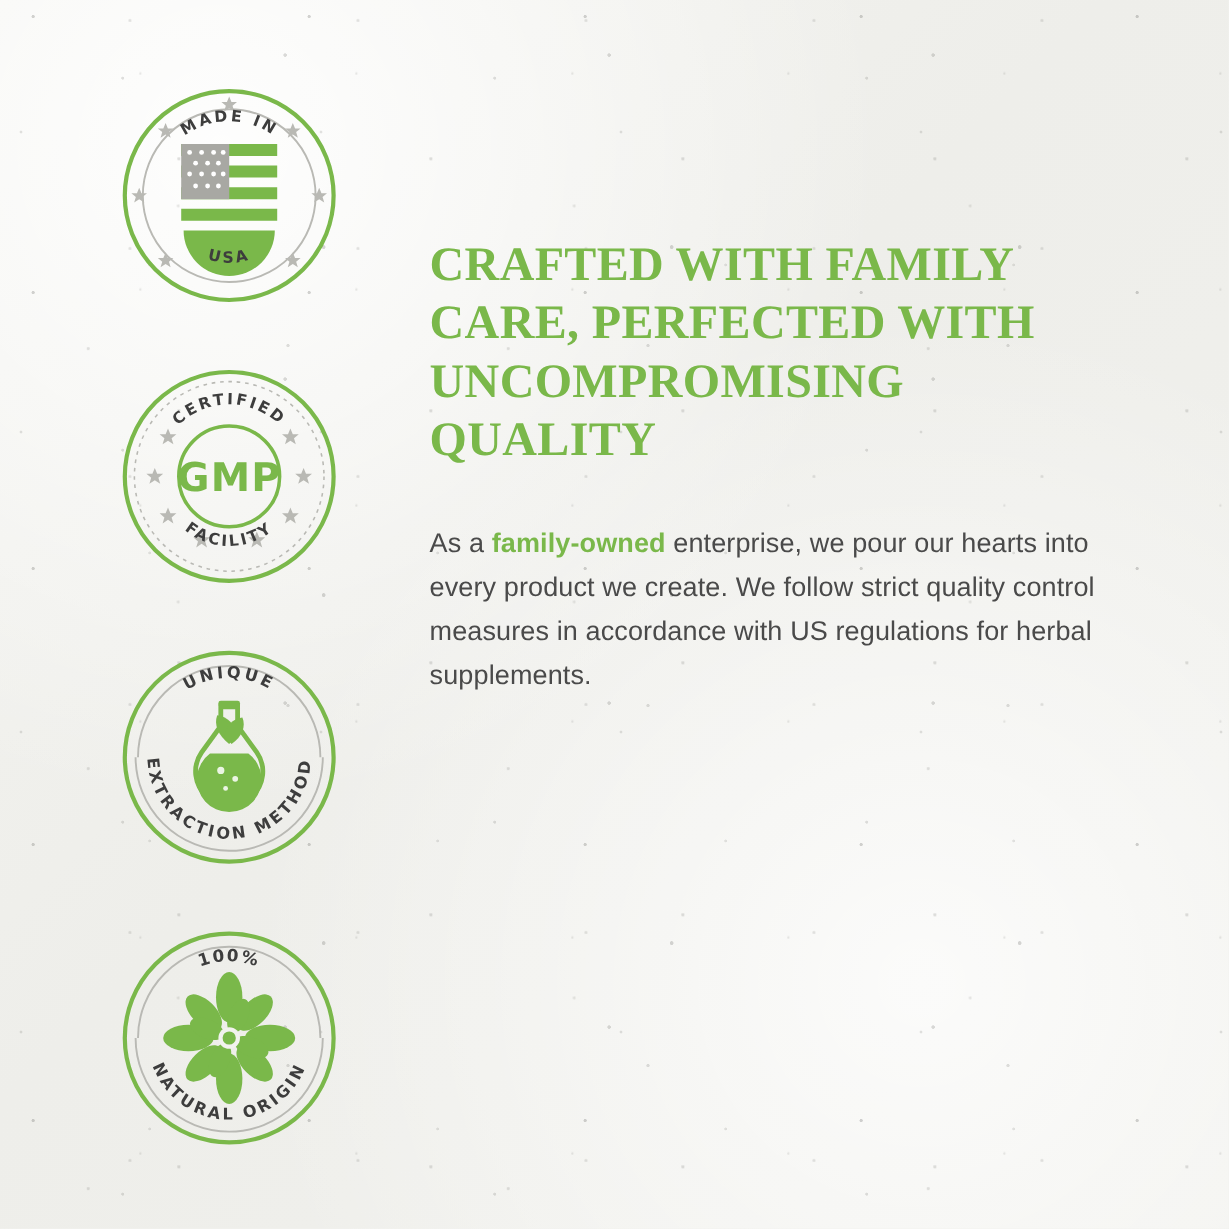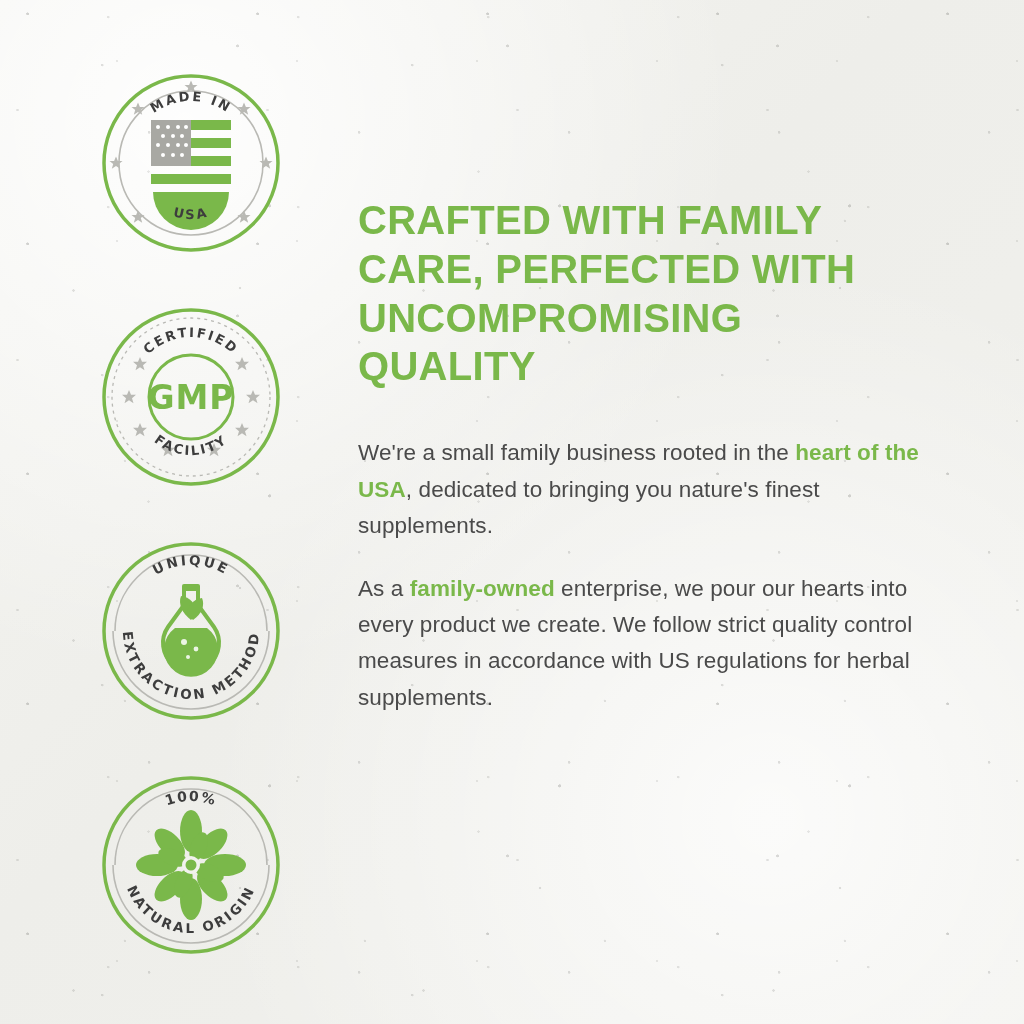--- a/index.html
+++ b/index.html
@@ -75,21 +75,21 @@
     z-index: 2;
   }
   #headline {
     color: #7ab84a;
     font-size: 40px;
     line-height: 1.22;
     font-weight: bold;
     letter-spacing: 0.3px;
     margin: 0 0 44px 0;
     text-transform: uppercase;
-    font-family: Liberation Sans, sans-serif;
+    font-family: Liberation Serif, serif;
   }
   .para {
     color: #4a4a4a;
     font-size: 22.5px;
     line-height: 1.62;
     margin: 0 0 26px 0;
     font-family: "Liberation Sans", sans-serif;
     letter-spacing: 0.1px;
   }
   .para:last-child { margin-bottom: 16px; }
@@ -288,22 +288,19 @@
           <textPath href="#arc-bot-4" startOffset="50%" text-anchor="middle">NATURAL ORIGIN</textPath>
         </text>
       </svg>
     </div>
 
   </div>
 
   <div id="content">
     <h1 id="headline">CRAFTED WITH FAMILY CARE, PERFECTED WITH UNCOMPROMISING QUALITY</h1>
 
-    <p class="para">
-      <span>We're a small family business rooted in the </span><span class="hl">heart of the USA</span><span>, dedicated to bringing you nature's finest supplements.</span>
-    </p>
 
     <p class="para">
       <span>As a </span><span class="hl">family-owned</span><span> enterprise, we pour our hearts into every product we create. We follow strict quality control measures in accordance with US regulations for herbal supplements.</span>
     </p>
   </div>
 
 </div>
 
 </body></html>

